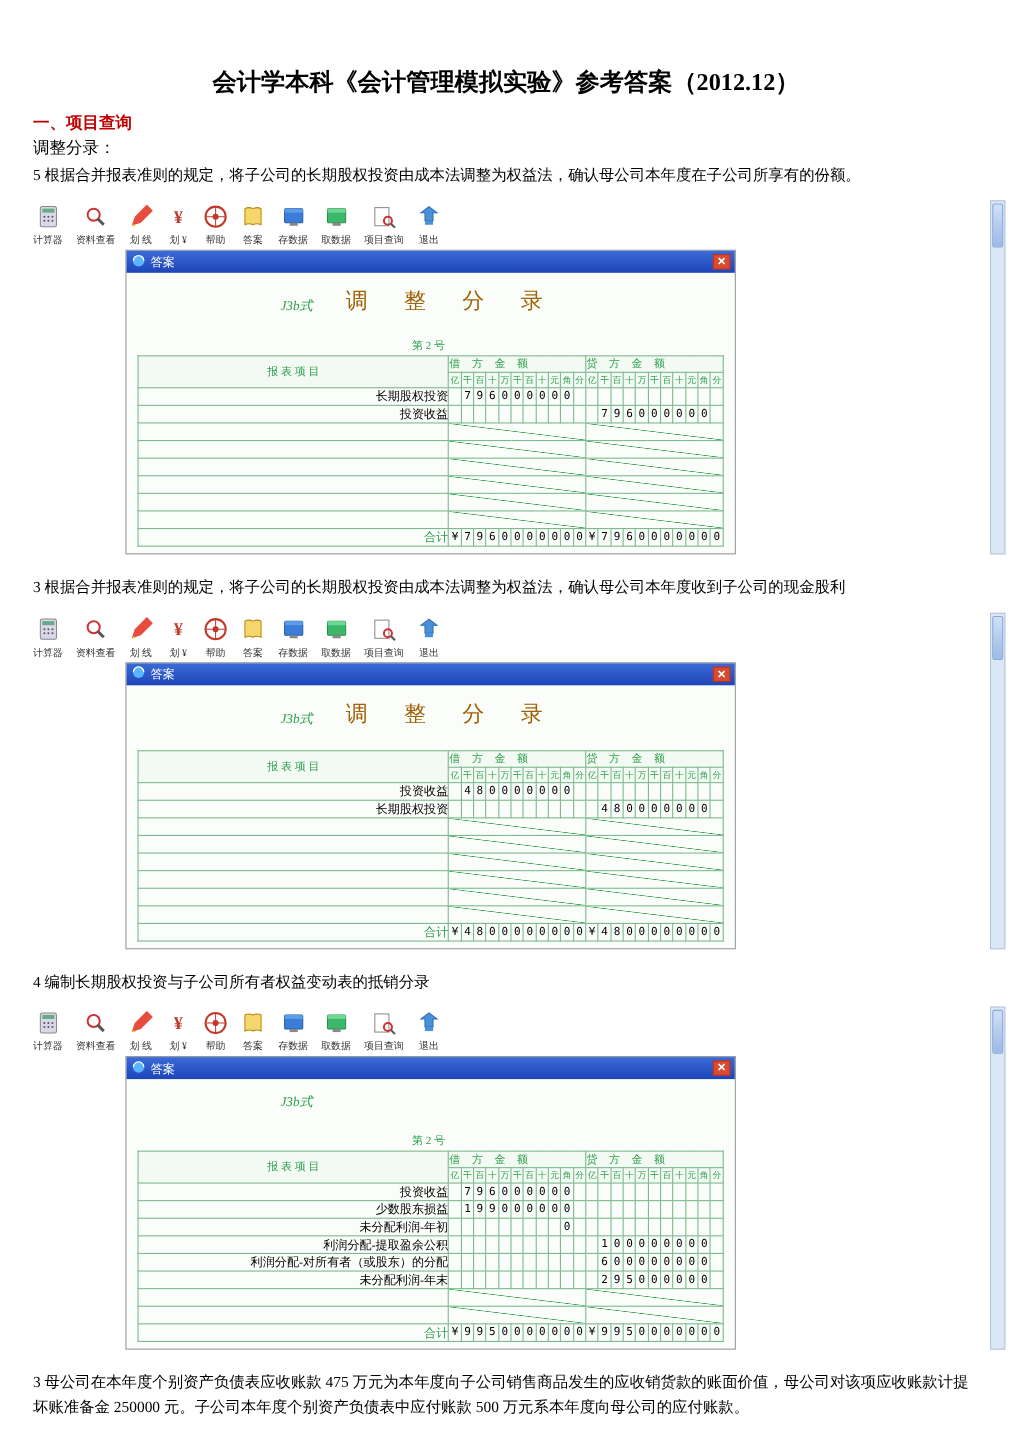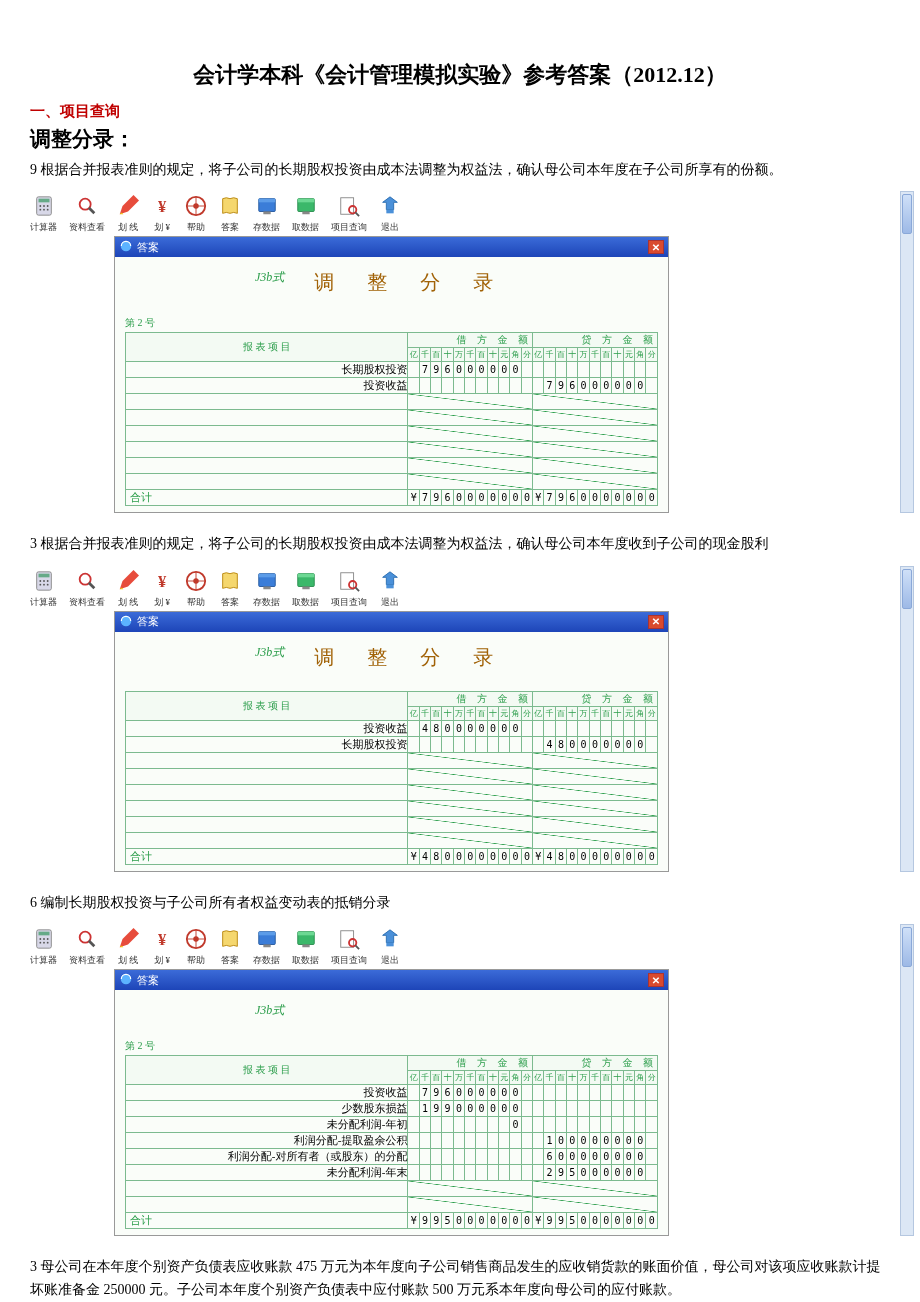--- a/index.html
+++ b/index.html
@@ -1,56 +1,56 @@
 <!DOCTYPE html>
 <html><head>
 <meta charset="utf-8">
 <style>
   * { box-sizing: border-box; margin: 0; padding: 0; }
   body { font-family: "SimSun", serif; background: #fff; width: 920px; margin: 0 auto; padding: 20px 30px; color: #000; }
   .title { font-size: 22px; font-weight: bold; text-align: center; margin-bottom: 12px; font-family: "SimSun", serif; margin-top: 40px; }
   .section-header { color: #c00000; font-weight: bold; font-size: 15px; margin-bottom: 4px; }
-  .subsection { font-weight: bold; font-size: 21px; margin-bottom: 6px; }
+  .subsection { font-weight: normal; font-size: 15px; margin-bottom: 6px; }
   .paragraph { font-size: 14px; line-height: 1.6; margin-bottom: 10px; }
   .figure-block { position: relative; margin: 8px 0 20px 0; }
   .toolbar { display: flex; gap: 12px; padding: 4px 0 2px 0; background: #fff; }
   .tool-item { display: flex; flex-direction: column; align-items: center; font-size: 9px; color: #333; gap: 2px; }
   .tool-item svg { width: 22px; height: 22px; }
   .window { width: 555px; margin-left: 84px; border: 1px solid #999; background: #fafdf9; }
   .window-bar { background: linear-gradient(#3b6bd8,#1d45b8); height: 20px; display: flex; align-items: center; padding: 0 4px; justify-content: space-between; }
   .window-bar-left { display: flex; align-items: center; gap: 4px; color: #fff; font-size: 11px; }
   .ie-icon { width: 14px; height: 14px; }
   .close-btn { width: 16px; height: 14px; background: #d94a2e; border: 1px solid #a33; display: flex; align-items: center; justify-content: center; color: #fff; font-weight: bold; font-size: 10px; }
   .window-body { padding: 12px 10px 6px 10px; }
-  .entry-header { display: flex; align-items: flex-start; gap: 30px; margin-bottom: 20px; margin-left: 130px; }
+  .entry-header { display: flex; align-items: flex-end; gap: 30px; margin-bottom: 20px; margin-left: 130px; }
   .form-code { color: #2a9d4a; font-family: serif; font-style: italic; font-size: 12px; }
   .entry-title { color: #a16207; font-family: "KaiTi","STKaiti",serif; font-size: 20px; letter-spacing: 14px; }
-  .page-no { text-align: left; color: #2a9d4a; font-size: 10px; margin-bottom: 2px; padding-right: 4px; }
+  .page-no { text-align: center; color: #2a9d4a; font-size: 10px; margin-bottom: 2px; padding-right: 4px; }
   table.ledger { border-collapse: collapse; width: 100%; font-size: 10px; }
   table.ledger th, table.ledger td { border: 1px solid #7cba8f; padding: 0; }
   table.ledger th { color: #2a9d4a; font-weight: normal; background: #f3faf3; }
   .col-item { width: 274px; }
-  .amt-group-head { font-size: 10px; letter-spacing: 4px; text-align: right; height: 14px; }
+  .amt-group-head { font-size: 10px; letter-spacing: 4px; text-align: left; height: 14px; }
   .unit-head td, .unit-head th { font-size: 8px; width: 11px; text-align: center; height: 14px; color: #2a9d4a; }
   .row-item { text-align: right; padding-left: 4px !important; height: 16px; font-size: 11px; color: #000; }
   .digit { text-align: center; font-size: 10px; height: 16px; color: #000; font-family: monospace; }
-  .total-row .row-item { text-align: left; color: #2a9d4a; }
+  .total-row .row-item { text-align: right; color: #2a9d4a; }
   .scroll-track { position: absolute; right: -24px; top: 0; bottom: 0; width: 14px; background: #dce7f5; border: 1px solid #b5c7e0; }
   .scroll-thumb { position: absolute; left: 1px; right: 1px; top: 2px; height: 40px; background: linear-gradient(#cfe0f8,#9db9e6); border: 1px solid #8aa8d8; border-radius: 2px; }
   .diagcell { position: relative; }
   .diagcell::before { content: ""; position: absolute; left: 0; right: 0; top: 0; bottom: 0; background: linear-gradient(to top right, transparent calc(50% - 0.6px), #2a9d4a 50%, transparent calc(50% + 0.6px)); }
 </style>
 </head>
 <body>
 
 <h1 class="title">会计学本科《会计管理模拟实验》参考答案（2012.12）</h1>
 
 <div class="section-header">一、项目查询</div>
 <div class="subsection">调整分录：</div>
-<p class="paragraph">9 根据合并报表准则的规定，将子公司的长期股权投资由成本法调整为权益法，确认母公司本年度在子公司所享有的份额。</p>
+<p class="paragraph">5 根据合并报表准则的规定，将子公司的长期股权投资由成本法调整为权益法，确认母公司本年度在子公司所享有的份额。</p>
 
 <div class="figure-block">
     <div class="toolbar">
       <div class="tool-item">
         <span><svg viewBox="0 0 24 24">
             <rect x="4" y="2" width="16" height="20" rx="2" fill="#d8d8e8" stroke="#888"></rect>
             <rect x="6" y="4" width="12" height="4" fill="#6a8"></rect>
             <circle cx="8" cy="12" r="1" fill="#555"></circle>
             <circle cx="12" cy="12" r="1" fill="#555"></circle>
             <circle cx="16" cy="12" r="1" fill="#555"></circle>
@@ -527,21 +527,21 @@
             </tr>
           </tbody>
         </table>
       </div>
     </div>
     <div class="scroll-track">
       <div class="scroll-thumb"></div>
     </div>
   </div>
 
-<p class="paragraph">6 编制长期股权投资与子公司所有者权益变动表的抵销分录</p>
+<p class="paragraph">4 编制长期股权投资与子公司所有者权益变动表的抵销分录</p>
 
 <div class="figure-block">
     <div class="toolbar">
       <div class="tool-item">
         <span><svg viewBox="0 0 24 24">
             <rect x="4" y="2" width="16" height="20" rx="2" fill="#d8d8e8" stroke="#888"></rect>
             <rect x="6" y="4" width="12" height="4" fill="#6a8"></rect>
             <circle cx="8" cy="12" r="1" fill="#555"></circle>
             <circle cx="12" cy="12" r="1" fill="#555"></circle>
             <circle cx="16" cy="12" r="1" fill="#555"></circle>

